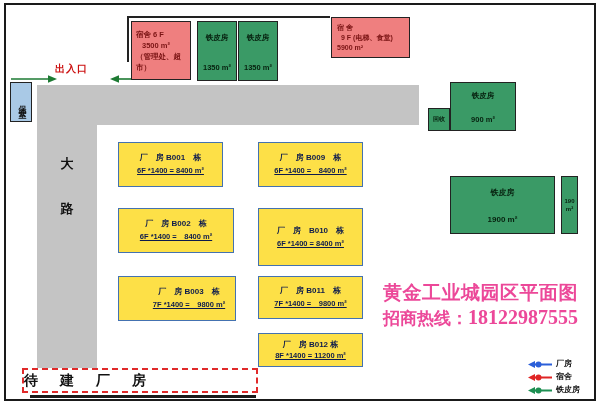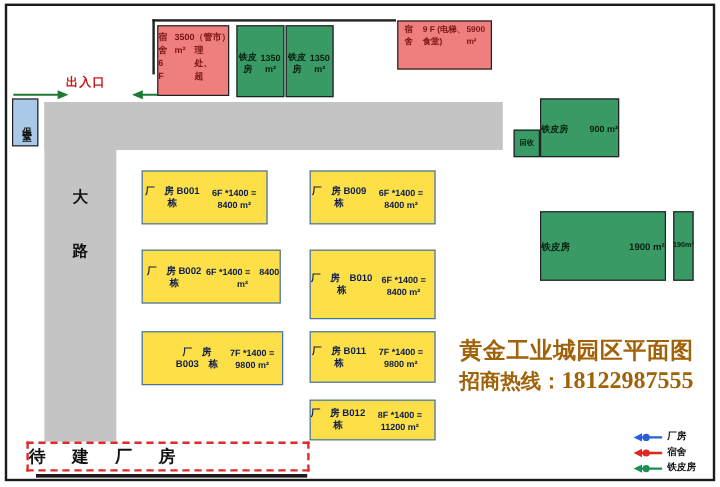--- a/index.html
+++ b/index.html
@@ -4,27 +4,27 @@
 <style>
   html,body{margin:0;padding:0;background:#fff;}
   .stage{position:relative;width:600px;height:406px;background:#fff;overflow:hidden;
          font-family:"Liberation Sans",sans-serif;}
   .abs{position:absolute;box-sizing:border-box;}
   .frame{left:4px;top:3px;width:592px;height:398px;border:2px solid #1a1a1a;}
 
   .boundary{background:#222;}
 
   
-  .blk{display:flex;flex-direction:row;align-items:center;justify-content:center;
+  .blk{display:flex;flex-direction:column;align-items:center;justify-content:center;
        text-align:center;border:1px solid #222;}
   .dorm{background:#ef7f7f;color:#7a1414;font-weight:bold;}
   .tin{background:#3a9a66;color:#07210f;font-weight:bold;}
   .factory{background:#fde047;border:1.5px solid #4472b0;color:#0d1b4d;font-weight:bold;}
   .factory .fname{font-size:8px;line-height:10px;}
-  .factory .fspec{font-size:7.5px;line-height:10px;margin-top:3px;}
+  .factory .fspec{font-size:7.5px;line-height:10px;margin-top:3px;text-decoration:underline;}
 
   .dorm6f{left:131px;top:21px;width:60px;height:59px;font-size:7.5px;line-height:11px;
           align-items:flex-start;text-align:left;padding:3px 2px 2px 4px;}
   .tin1350a{left:197px;top:21px;width:40px;height:60px;}
   .tin1350b{left:238px;top:21px;width:40px;height:60px;}
   .tinv{justify-content:space-between;padding:11px 0 8px 0;font-size:7.5px;}
   .dorm9f{left:331px;top:17px;width:79px;height:41px;font-size:7px;line-height:10px;
           align-items:flex-start;text-align:left;padding:3px 2px 2px 5px;}
   .tin900{left:450px;top:82px;width:66px;height:49px;justify-content:space-between;
           padding:8px 0 6px 0;font-size:7.5px;}
@@ -50,21 +50,21 @@
   .entrance{left:55px;top:62px;font-size:10px;font-weight:bold;color:#cc1111;letter-spacing:1px;}
   .guard{left:10px;top:82px;width:22px;height:40px;background:#a9c9e6;border:1px solid #222;
          display:flex;align-items:center;justify-content:center;}
   .guard span{writing-mode:vertical-lr;font-size:8px;font-weight:bold;color:#111;letter-spacing:2px;}
 
   .pending{left:22px;top:368px;width:236px;height:25px;border:2px dashed #e02a2a;
            display:flex;align-items:center;justify-content:flex-start;
            font-size:14px;font-weight:bold;color:#111;letter-spacing:4px;}
   .bottomline{left:30px;top:395px;width:226px;height:3px;background:#1a1a1a;}
 
-  .title{left:383px;top:280px;width:212px;font-family:"Liberation Serif",serif;color:#a16207;}
+  .title{left:383px;top:280px;width:212px;font-family:"Liberation Serif",serif;color:#ec4899;}
   .title .t1{font-size:19px;font-weight:bold;line-height:25px;letter-spacing:0.5px;white-space:nowrap;}
   .title .t2{font-size:17px;font-weight:bold;line-height:24px;white-space:nowrap;}
   .title .t2 .num{font-size:20px;}
 
   .legend{left:528px;top:356px;}
   .legend .lrow{display:flex;align-items:flex-end;height:13px;}
   .legend .lrow svg{margin-right:4px;}
   .legend .llabel{font-size:8px;font-weight:bold;color:#111;white-space:nowrap;}
 </style>
 </head>

